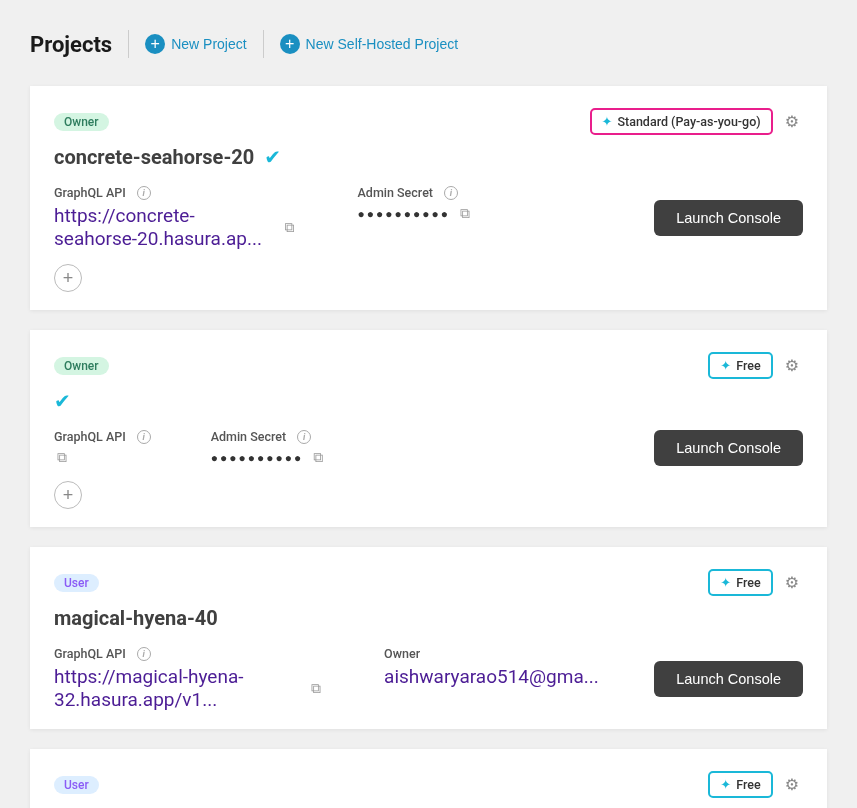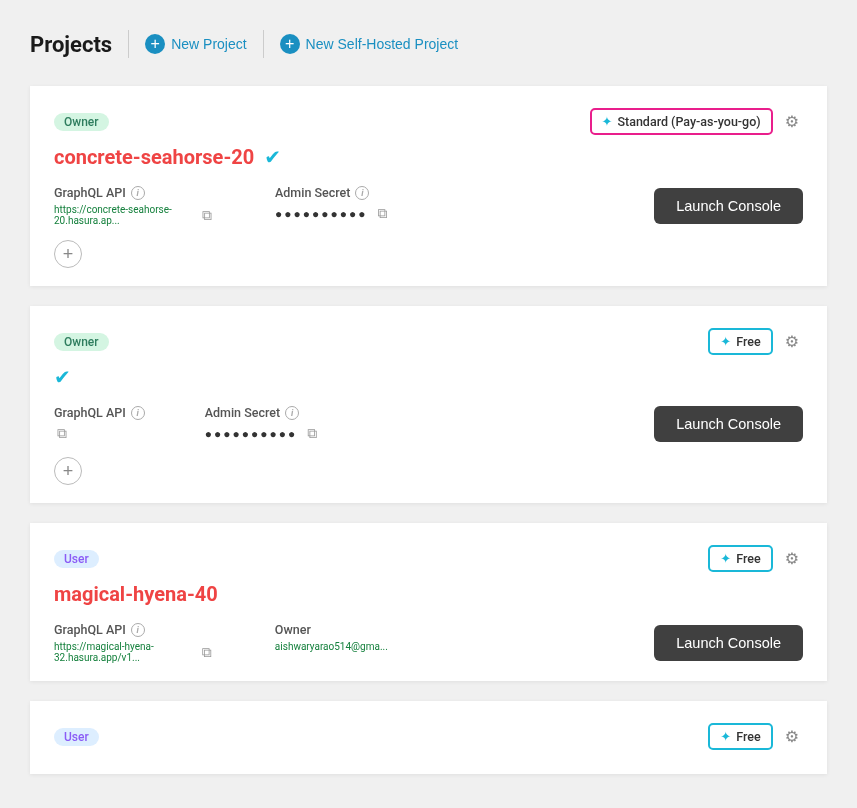--- a/index.html
+++ b/index.html
@@ -109,33 +109,33 @@
     }
     .project-name-row {
       display: flex;
       align-items: center;
       gap: 10px;
       margin-bottom: 16px;
     }
     .project-name {
       font-size: 20px;
       font-weight: 700;
-      color: #ef4444;
+      color: #404040;
     }
     .verified-icon {
       color: #1ab8d8;
       font-size: 20px;
     }
     .field-group {
       flex: 1;
     }
     .field-label-row {
       display: flex;
       align-items: center;
-      gap: 5px;
+      gap: 11px;
       margin-bottom: 4px;
     }
     .field-label {
       font-size: 12.5px;
       color: #555;
       font-weight: 500;
     }
     .info-icon {
       width: 14px;
       height: 14px;
@@ -148,22 +148,22 @@
       color: #aaa;
       font-style: italic;
       font-weight: 700;
     }
     .field-value-row {
       display: flex;
       align-items: center;
       gap: 7px;
     }
     .field-value {
-      font-size: 10px;
-      color: #15803d;
+      font-size: 19px;
+      color: #4c1d95;
     }
     .field-value.secret {
       letter-spacing: 2px;
       color: #333;
       font-size: 12px;
     }
     .copy-btn {
       background: none;
       border: none;
       cursor: pointer;

